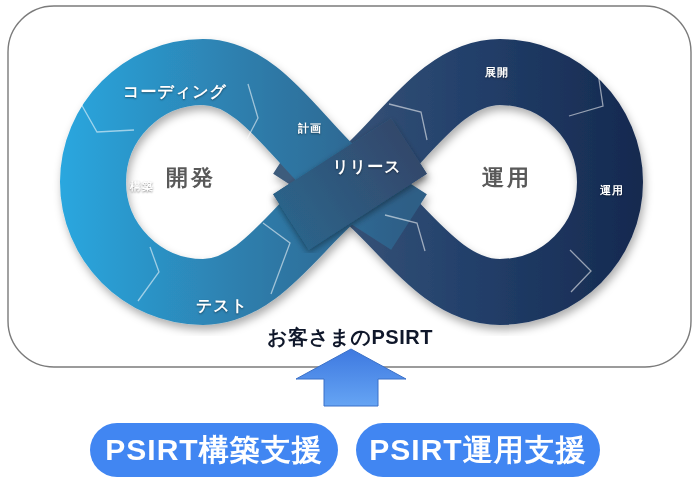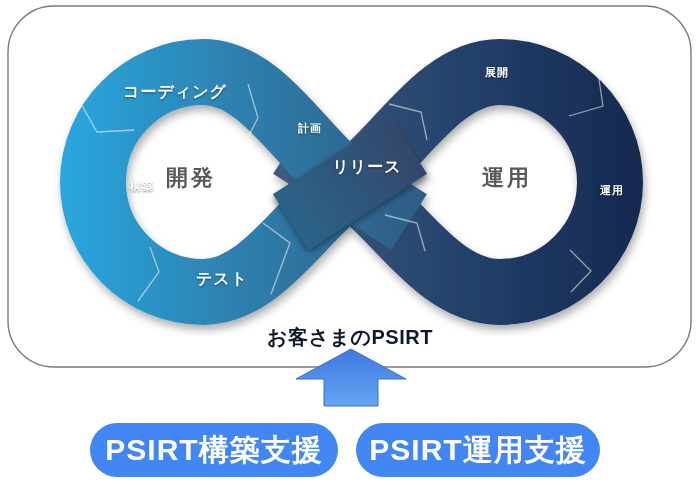--- a/index.html
+++ b/index.html
@@ -82,21 +82,21 @@
       <polyline points="570,250 591,271 571,292"></polyline>
       <polyline points="385,215 417,223 425,251"></polyline>
     </g>
 
     <path d="M 351 349 L 406 379 L 378 379 L 378 406 L 324 406 L 324 379 L 296 379 Z" fill="url(#gradArrow)" stroke="#3A70C8" stroke-width="1"></path>
   </svg>
 
   <span class="lbl" style="left:175px;top:92px;text-align:right;">コーディング</span>
   <span class="lbl lbl-lg" style="left:310px;top:128px;">計画</span>
   <span class="lbl lbl-lg" style="left:98px;top:186px;margin-left:44px;">構築</span>
-  <span class="lbl" style="left:222px;top:279px;">テスト</span>
+  <span class="lbl" style="left:222px;top:306px;">テスト</span>
   <span class="lbl" style="left:342px;top:167px;margin-left:25px;">リリース</span>
   <span class="lbl lbl-lg" style="left:497px;top:72px;">展開</span>
   <span class="lbl lbl-lg" style="left:612px;top:190px;">運用</span>
 
   <span class="center-lbl" style="left: 191px; top: 178px; color: rgb(89, 89, 89);">開発</span>
   <span class="center-lbl" style="left: 507px; top: 178px; color: rgb(89, 89, 89);">運用</span>
 
   <span class="caption" style="left: 350px; top: 337px; color: #0f172a;">お客さまのPSIRT</span>
 
   <div class="pill" style="left: 356px; top: 423px; width: 244px; background-color: rgb(65, 134, 242);">PSIRT運用支援</div>

